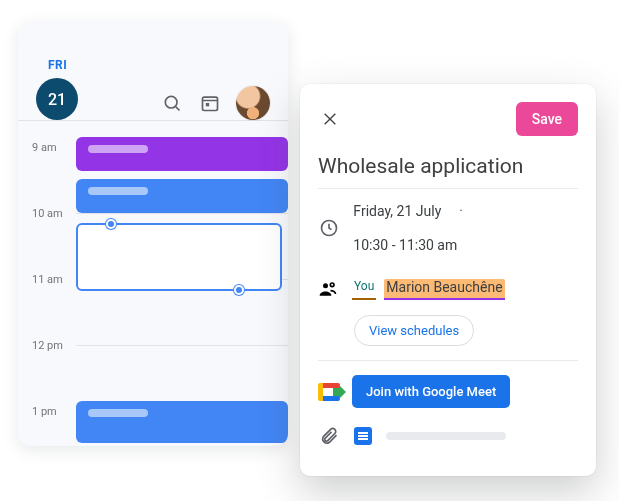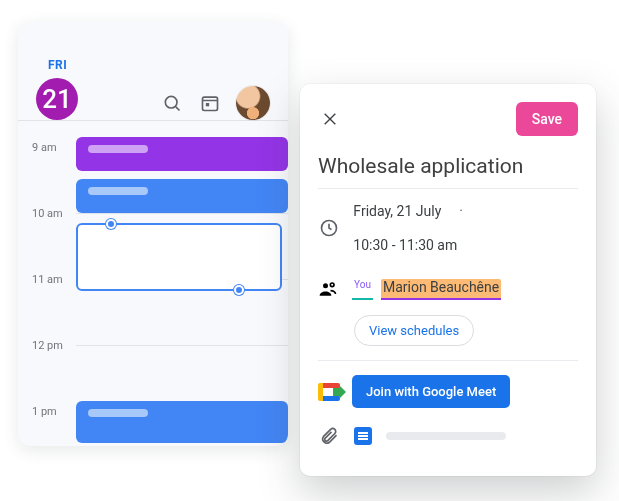--- a/index.html
+++ b/index.html
@@ -36,24 +36,24 @@
   .day-label {
     color: #1A73E8;
     font-weight: 700;
     font-size: 12px;
     letter-spacing: 0.5px;
     margin-left: 12px;
   }
   .day-circle {
     width: 42px; height: 42px;
     border-radius: 50%;
-    background: #a21caf;
+    background: #0c4a6e;
     color: #fff;
     display: flex; align-items: center; justify-content: center;
-    font-size: 26px; font-weight: 500;
+    font-size: 16px; font-weight: 500;
     margin-top: 6px;
   }
   .hdr-icons { display: flex; align-items: center; gap: 14px; }
   .icon-btn {
     width: 24px; height: 24px;
     display: flex; align-items: center; justify-content: center;
     color: #5f6368;
   }
   .avatar {
     width: 34px; height: 34px; border-radius: 50%;
@@ -155,22 +155,22 @@
     color:#3c4043;
     font-size:14px;
   }
   .row .ico { width:22px; display:flex; justify-content:center; color:#5f6368; }
   .time-text { display:flex; gap:18px; align-items:center; flex-wrap:wrap; }
   .dot-sep { color:#5f6368; }
 
   .people-row { display:flex; align-items:flex-start; gap:14px; padding-top:12px; }
   .chips { display:flex; gap:8px; flex-wrap:wrap; }
   .chip-you {
-    color:#8b5cf6; font-size:10px;
-    border-bottom:2px solid #14b8a6;
+    color:#0f766e; font-size:12px;
+    border-bottom:2px solid #a16207;
     padding:0 2px 3px 2px;
   }
   .chip-marion {
     font-size:14px; color:#3c4043;
     padding:0 2px 3px 2px;
     border-bottom:2px solid #9334E6;
     background:#fdba74;
     border-radius:2px 2px 0 0;
   }
   .view-sched {

